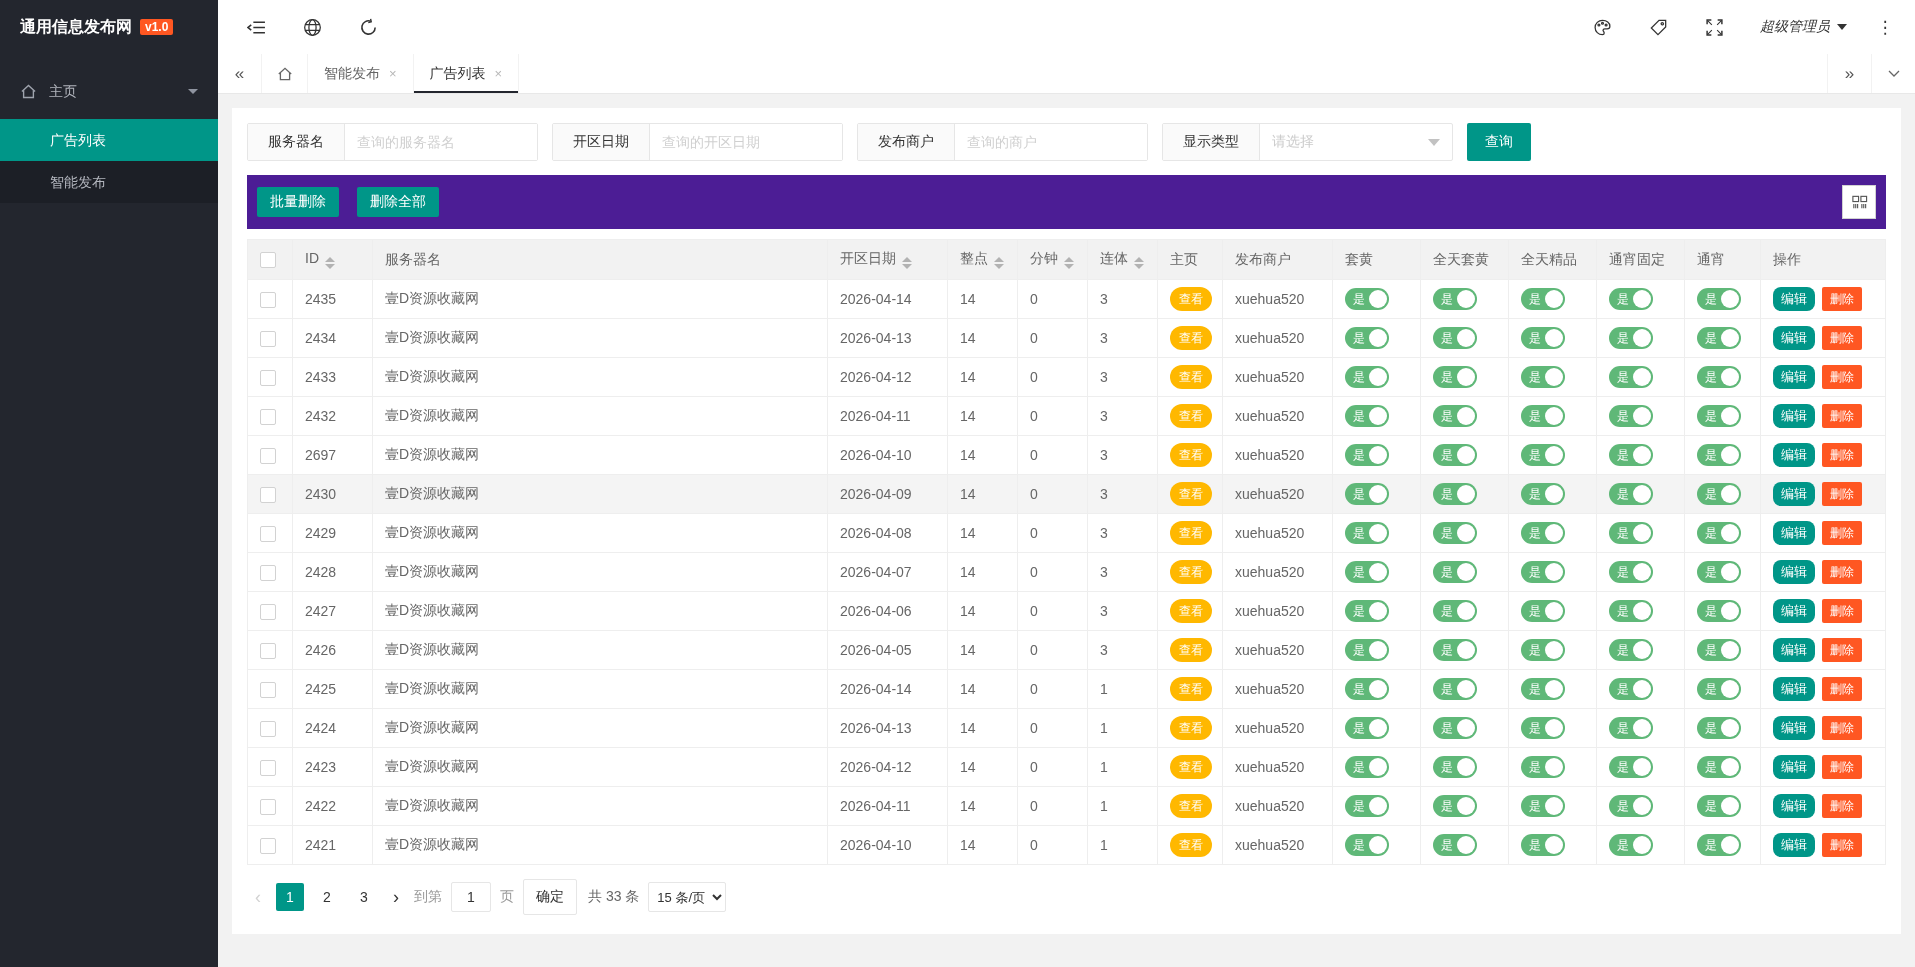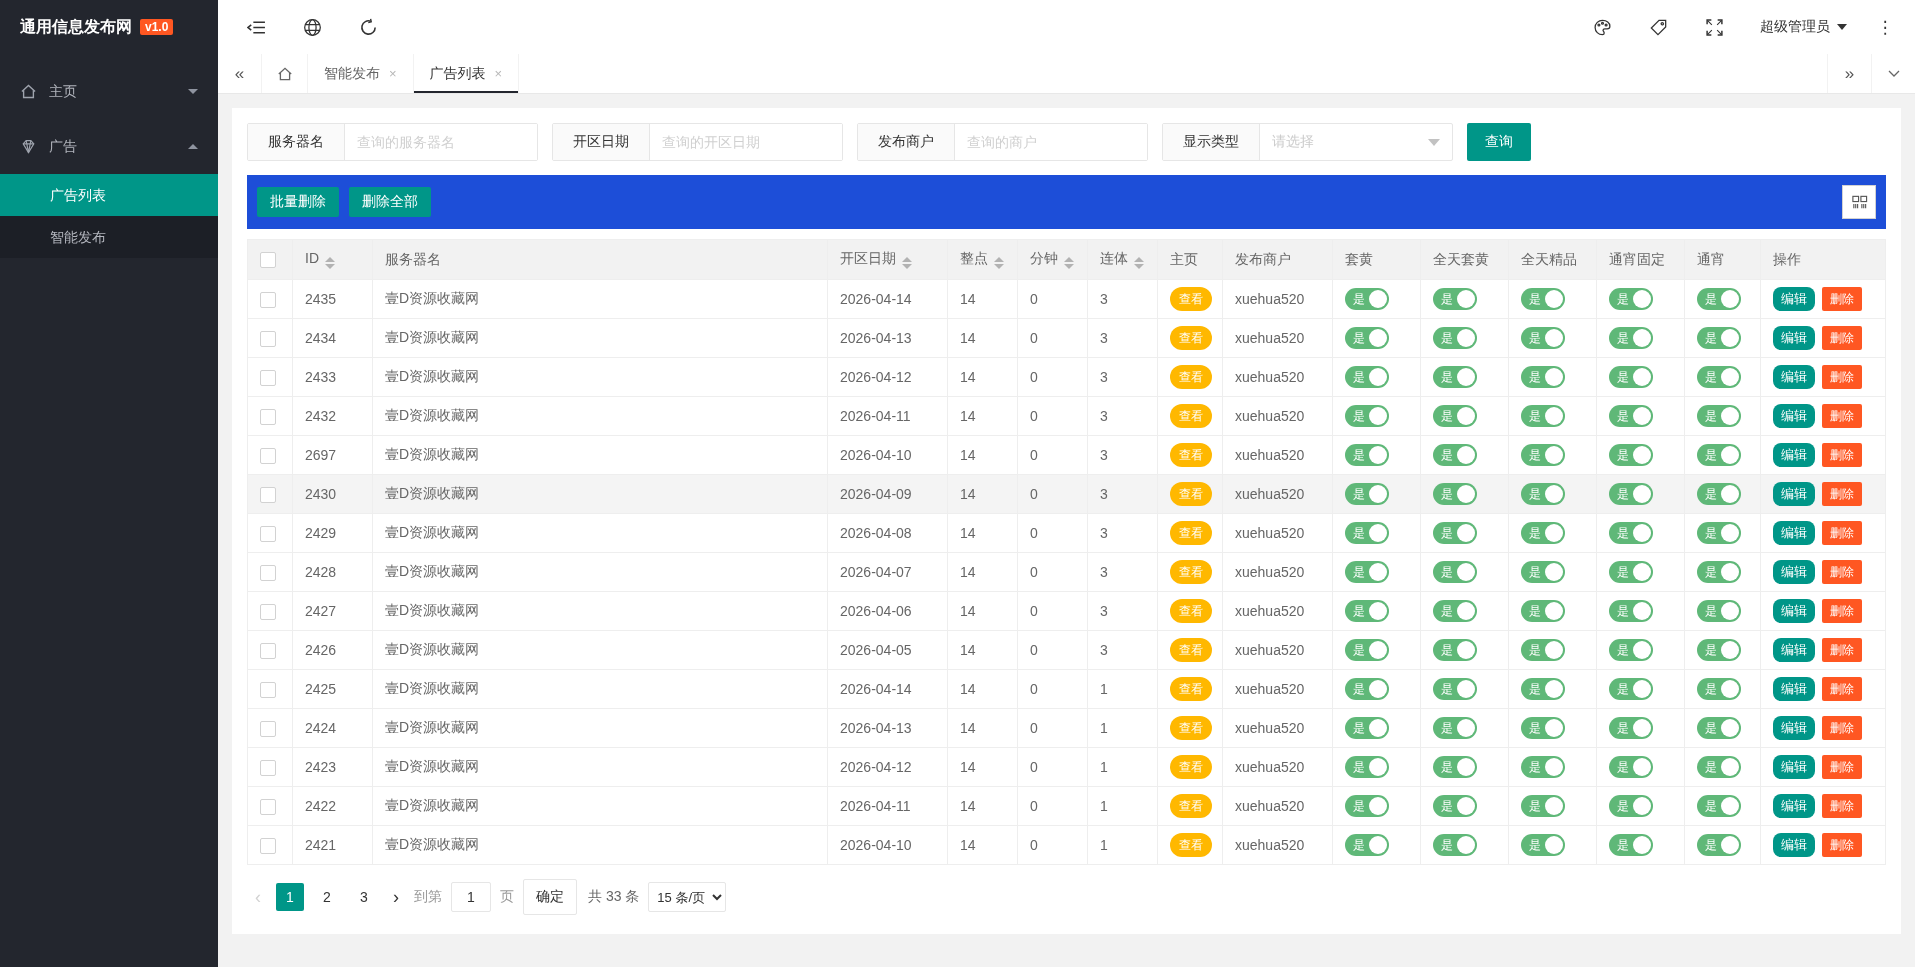--- a/index.html
+++ b/index.html
@@ -17,21 +17,21 @@
   .menu-item svg { display:block; width:100%; height:100%; }
   .arr { margin-left:auto; width:0; height:0; border-left:5px solid transparent; border-right:5px solid transparent; }
   .arr-down { border-top:5px solid #8f94a0; }
   .arr-up { border-bottom:5px solid #8f94a0; }
   .submenu { background:#1c1f26; }
   .submenu-item { height:42px; line-height:42px; padding-left:50px; color:#b2b5bd; cursor:pointer; }
   .submenu-item.active { background:#009688; color:#fff; }
 
   
   .main { flex:1; display:flex; flex-direction:column; min-width:0; }
-  .topbar { height:54px; background:#fff; display:flex; align-items:flex-start; padding:0 10px; flex-shrink:0; }
+  .topbar { height:54px; background:#fff; display:flex; align-items:flex-start; padding:0 10px; flex-shrink:0;font-style:italic; }
   .tb-icon { width:56px; height:54px; display:flex; align-items:center; justify-content:center; color:#333; cursor:pointer; }
   .tb-icon svg { width:19px; height:19px; display:block; }
   .topbar-right { margin-left:auto; display:flex; align-items:center; }
   .user-box { display:flex; align-items:center; gap:7px; color:#333; padding:0 18px; cursor:pointer; }
   .caret-down { width:0; height:0; border-left:5px solid transparent; border-right:5px solid transparent; border-top:6px solid #333; }
   .more-dots { font-size:17px; color:#333; width:40px; text-align:center; cursor:pointer; letter-spacing:0; }
 
   
   .tabbar { height:40px; background:#fff; border-bottom:1px solid #e8e8e8; display:flex; align-items:stretch; flex-shrink:0; }
   .tab-ctrl { width:44px; display:flex; align-items:center; justify-content:center; color:#555; font-size:17px; cursor:pointer; border-right:1px solid #f2f2f2; }
@@ -52,21 +52,21 @@
   .filters { display:flex; gap:14px; margin-bottom:14px; }
   .fgroup { display:flex; align-items:stretch; border:1px solid #e6e6e6; border-radius:2px; height:38px; background:#fff; }
   .flabel { display:flex; align-items:center; padding:0 20px; color:#333; background:#fafafa; border-right:1px solid #e6e6e6; white-space:nowrap; }
   .finput { border:none; outline:none; width:192px; padding:0 12px; font-size:14px; color:#333; font-family:inherit; }
   .finput::placeholder { color:#d0d0d0; }
   .fselect { width:192px; display:flex; align-items:center; padding:0 12px; color:#ccc; position:relative; cursor:pointer; }
   .fselect .sel-caret { position:absolute; right:12px; width:0; height:0; border-left:6px solid transparent; border-right:6px solid transparent; border-top:7px solid #c2c2c2; }
   .btn-search { background:#009688; color:#fff; border:none; height:38px; padding:0 18px; border-radius:2px; font-size:14px; font-family:inherit; cursor:pointer; }
 
   
-  .toolbar { background:#1d4ed8; padding:10px; display:flex; align-items:center; gap:10px; margin-bottom:10px; }
+  .toolbar { background:#4c1d95; padding:10px; display:flex; align-items:center; gap:18px; margin-bottom:10px; }
   .btn-teal { background:#009688; color:#fff; border:none; height:30px; padding:0 13px; border-radius:2px; font-size:14px; font-family:inherit; cursor:pointer; }
   .col-toggle { margin-left:auto; width:34px; height:34px; background:#fff; border:1px solid #d2d2d2; display:flex; align-items:center; justify-content:center; color:#555; cursor:pointer; }
   .col-toggle svg { width:17px; height:17px; }
 
   
   table { width:100%; border-collapse:collapse; table-layout:fixed; }
   th, td { border:1px solid #eeeeee; padding:0 12px; text-align:left; font-weight:normal; color:#666; overflow:hidden; white-space:nowrap; }
   th { background:#f2f2f2; height:40px; }
   td { height:39px; background:#fff; }
   tr.row-hover td { background:#f4f4f4; }
@@ -110,30 +110,20 @@
           <svg viewBox="0 0 16 16" fill="none" stroke="currentColor" stroke-width="1.3">
               <path d="M1.8 8 L8 2.3 L14.2 8"></path>
               <path d="M3.4 6.8 V13.6 H12.6 V6.8"></path>
             </svg>
         </span>
         <span>主页</span>
         <i class="arr arr-down"></i>
       </div>
 
 
-      <div class="menu-item">
-        <span class="mi-icon">
-          <svg viewBox="0 0 16 16" fill="none" stroke="currentColor" stroke-width="1.1">
-              <path d="M3 5.5 L5.8 2.5 H10.2 L13 5.5 L8 13.7 Z"></path>
-              <path d="M3 5.5 H13 M5.8 2.5 L8 13.7 L10.2 2.5"></path>
-            </svg>
-        </span>
-        <span>广告</span>
-        <i class="arr arr-up"></i>
-      </div>
 
       <div class="submenu">
         <div class="submenu-item active">
           <span>广告列表</span>
         </div>
         <div class="submenu-item">
           <span>智能发布</span>
         </div>
       </div>
 

